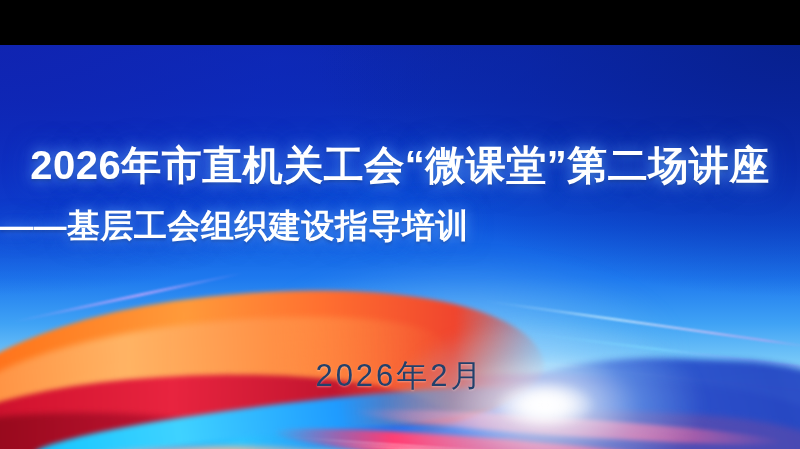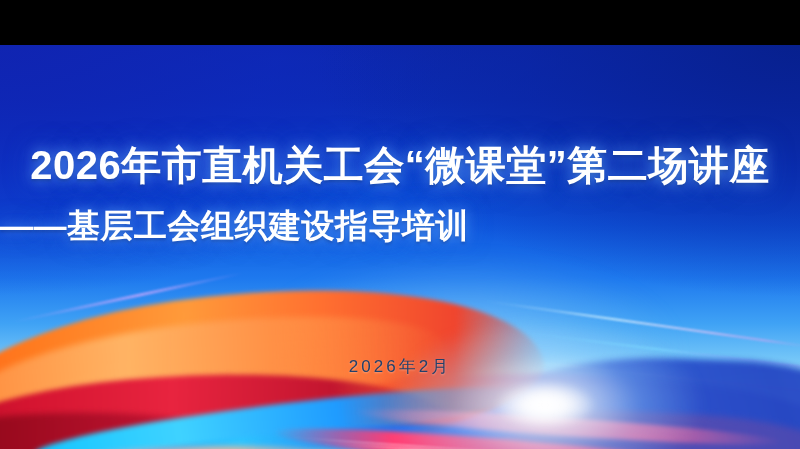--- a/index.html
+++ b/index.html
@@ -301,21 +301,21 @@
       0 2px 3px rgba(5,25,90,0.4);
   }
 
   .date-line {
     position: absolute;
     top: 310px;
     left: 0;
     width: 100%;
     text-align: center;
     color: #22406b;
-    font-size: 17px;
+    font-size: 31px;
     font-weight: 400;
     letter-spacing: 3px;
     white-space: nowrap;
     text-shadow: 0 1px 2px rgba(255,255,255,0.35);
   }
 </style>
 </head>
 <body>
 
 <div class="stage">

